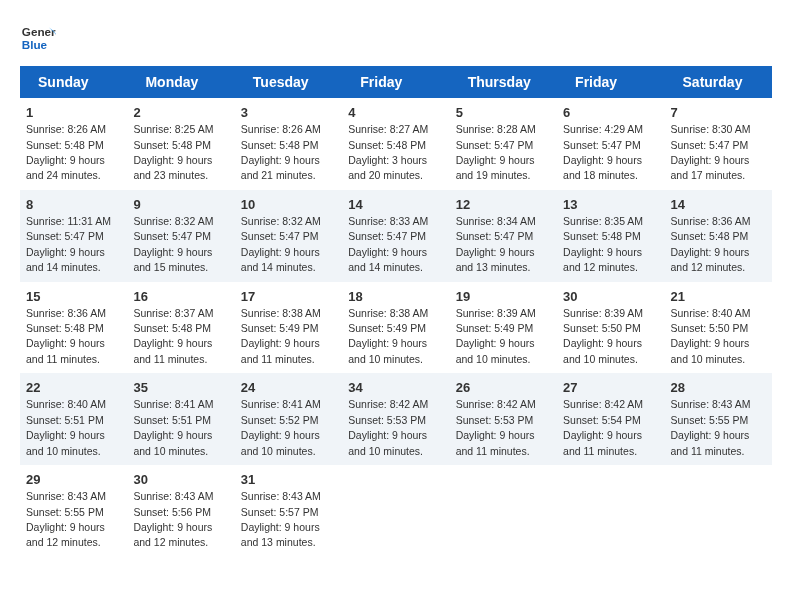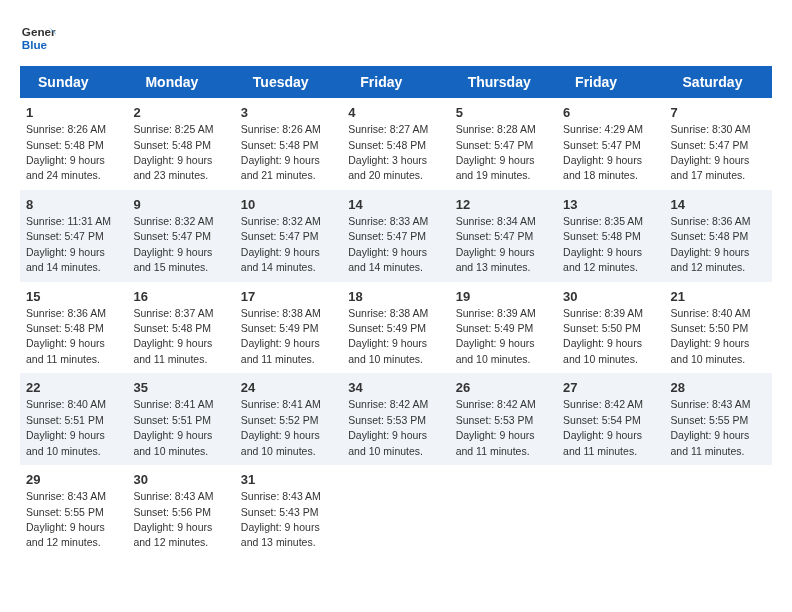--- a/index.html
+++ b/index.html
@@ -292,21 +292,21 @@
       </td>
         <td>
         <span class="day-num">30</span>
         <span class="day-info">Sunrise: 8:43 AM</span><br>
         <span class="day-info">Sunset: 5:56 PM</span><br>
         <span class="day-info">Daylight: 9 hours and 12 minutes.</span>
       </td>
         <td>
         <span class="day-num">31</span>
         <span class="day-info">Sunrise: 8:43 AM</span><br>
-        <span class="day-info">Sunset: 5:43 PM</span><br>
+        <span class="day-info">Sunset: 5:57 PM</span><br>
         <span class="day-info">Daylight: 9 hours and 13 minutes.</span>
       </td>
         <td></td>
         <td></td>
         <td></td>
         <td></td>
       </tr>
     </tbody>
 </table>
 

